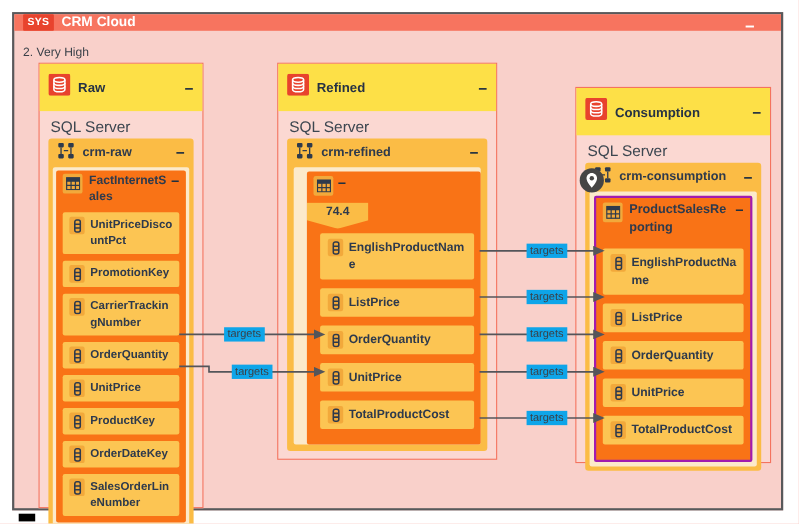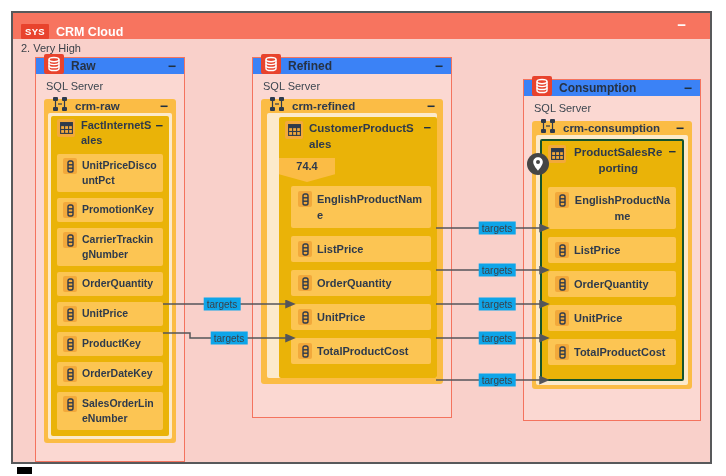--- a/index.html
+++ b/index.html
@@ -3,43 +3,43 @@
 <meta charset="utf-8">
 <style>
   html,body{margin:0;padding:0;}
   body{width:726px;height:476px;position:relative;background:#ffffff;
        font-family:"Liberation Sans","DejaVu Sans",sans-serif;overflow:hidden;}
   *{box-sizing:border-box;}
 
   
   .frame{position:absolute;left:11px;top:11px;width:701px;height:453px;
          border:2px solid #58595b;background:#f9d0ca;}
-  .frame-header{height:26px;background:#f7745f;display:flex;align-items:flex-end;padding:0 8px;position:relative;}
+  .frame-header{height:15px;background:#f7745f;display:flex;align-items:flex-start;padding:0 8px;position:relative;}
   .sys-badge{background:#e8432d;color:#fff;font-size:9.5px;font-weight:bold;padding:2px 4px;border-radius:1px;letter-spacing:.3px;}
   .frame-title{color:#fff;font-size:12.5px;font-weight:bold;margin-left:7px;}
   .win-minus{position:absolute;right:24px;top:1px;color:#fff;font-size:15px;font-weight:bold;cursor:pointer;line-height:21px;}
   .classif{position:absolute;left:8px;top:29px;font-size:11px;color:#3a4149;}
 
   
   .zone{position:absolute;border:1px solid #f4735e;background:#fbd8d2;display:flex;flex-direction:column;}
-  .zone-header{height:16px;background:#3b82f6;display:flex;align-items:center;padding:0 8px;flex:0 0 auto;}
+  .zone-header{height:43px;background:#fde047;display:flex;align-items:center;padding:0 8px;flex:0 0 auto;}
   .zone-title{color:#263244;font-size:12px;font-weight:bold;margin-left:7px;}
   .z-minus{margin-left:auto;color:#203040;font-size:14px;font-weight:bold;cursor:pointer;}
   .zone-body{flex:1;padding:6px 8px 5px 8px;display:flex;flex-direction:column;min-height:0;}
-  .sql-label{font-size:11px;color:#3c4650;margin:0 0 3px 2px;height:16px;flex:0 0 auto;}
+  .sql-label{font-size:14px;color:#3c4650;margin:0 0 3px 2px;height:16px;flex:0 0 auto;}
 
   
   .schema{background:#fbbc45;border-radius:3px;flex:0 0 auto;}
-  .schema-head{height:14px;display:flex;align-items:center;padding:0 8px;}
+  .schema-head{height:26px;display:flex;align-items:center;padding:0 8px;}
   .schema-name{color:#2e3a4c;font-size:11.5px;font-weight:bold;margin-left:7px;}
   .cream{background:#fceacb;border-radius:2px;margin:0 4px 4px 4px;}
 
   
-  .tbl{background:#eab308;border-radius:2px;}
-  .tbl.selected{border:2px solid #14532d;text-align:center;}
+  .tbl{background:#f97316;border-radius:2px;}
+  .tbl.selected{border:2px solid #a21caf;}
   .tbl-head{display:flex;align-items:flex-start;padding:3px 6px 2px 6px;}
   .tbl-name{color:#2e3a4c;font-size:11.5px;font-weight:bold;line-height:16px;margin-left:6px;flex:1;overflow-wrap:anywhere;}
   .t-minus{color:#203040;font-size:13px;font-weight:bold;cursor:pointer;margin-left:4px;}
   .tbl-body{padding:4px 6px 6px 6px;}
 
   
   .chip{background:#fcc553;border-radius:2px;display:flex;align-items:flex-start;
         padding:4px 4px 4px 6px;margin-bottom:6px;cursor:pointer;}
   .chip:last-child{margin-bottom:0;}
   .chip-label{color:#2e3a4c;font-weight:bold;margin-left:5px;overflow-wrap:anywhere;}
@@ -285,21 +285,20 @@
       <rect x="0.6" y="0.6" width="11.8" height="10.8"></rect>
                     <line x1="0.6" y1="3.6" x2="12.4" y2="3.6"></line>
       <line x1="0.6" y1="7.5" x2="12.4" y2="7.5"></line>
                     <line x1="4.6" y1="3.6" x2="4.6" y2="11.4"></line>
                     <line x1="8.6" y1="3.6" x2="8.6" y2="11.4"></line>
     </g>
                   <rect x="0.6" y="0.6" width="11.8" height="3" fill="#2e3a4c"></rect>
                 </svg>
   </span>
 
-            <span class="tbl-name">CustomerProductSales</span>
             <span class="t-minus">−</span>
           </div>
           <div class="score-badge">74.4</div>
           <div class="tbl-body">
               <div class="chip">
   <span class="ic-badge" style="width:14px;height:16px;">
     <svg width="11" height="13" viewBox="0 0 11 13">
                     <g fill="none" stroke="#2e3a4c" stroke-width="1.4">
       <rect x="3" y="1" width="5" height="11" rx="1.8"></rect>
                       <line x1="3" y1="4.8" x2="8" y2="4.8"></line>

